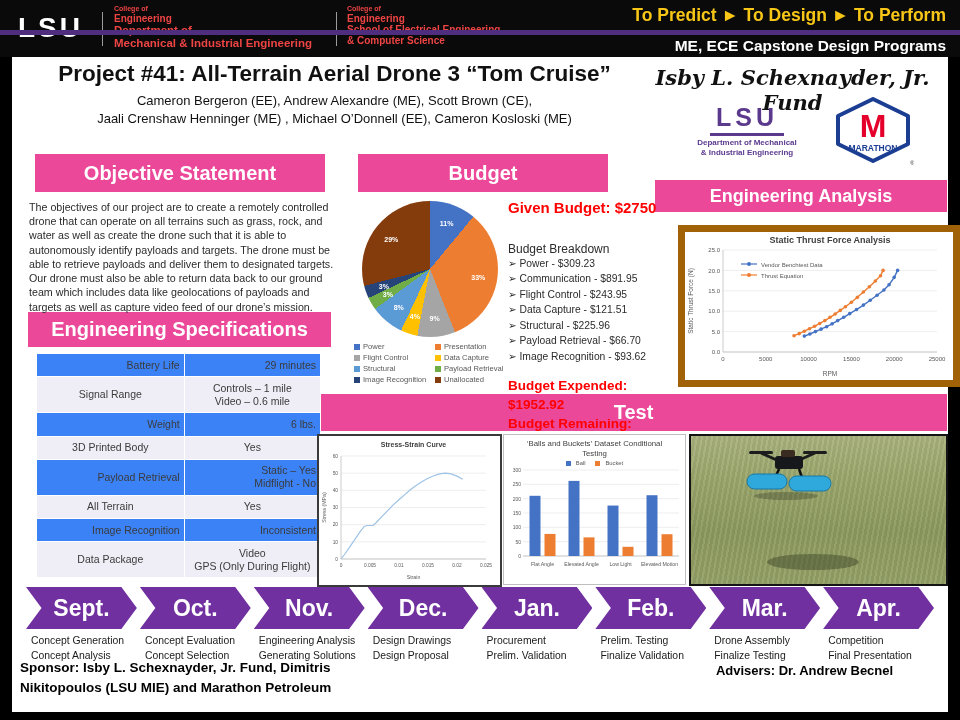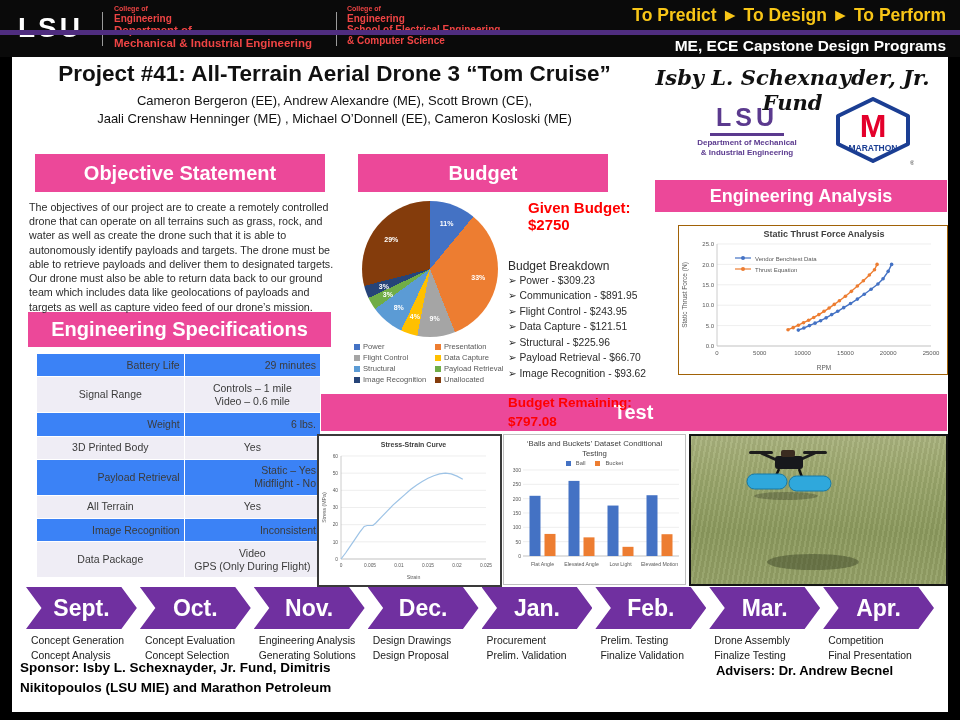--- a/index.html
+++ b/index.html
@@ -34,26 +34,26 @@
   .row-light td{background:#EFEDF5;}
   
   .pie-wrap{position:absolute;left:342px;top:144px;width:152px;}
   .pie{position:relative;width:136px;height:136px;border-radius:50%;margin:0 auto;}
   .pie-label{position:absolute;transform:translate(-50%,-50%);font-size:7px;font-weight:bold;color:#fff;}
   .pie-legend{margin-top:5px;display:grid;grid-template-rows:repeat(4,auto);grid-auto-flow:column;
               column-gap:6px;row-gap:2px;font-size:7.6px;color:#595959;}
   .leg-item{display:flex;align-items:center;gap:3px;white-space:nowrap;}
   .leg-sw{width:6px;height:6px;flex:0 0 6px;}
   .budget-col{position:absolute;left:496px;top:142px;width:166px;}
-  .budget-given{color:#FF0000;font-weight:bold;font-size:15px;margin-left:20px;}
+  .budget-given{color:#FF0000;font-weight:bold;font-size:15px;}
   .budget-bd-title{font-size:12px;color:#2b2b2b;margin-top:26px;}
   .budget-item{font-size:10.3px;color:#2b2b2b;line-height:1.5;}
   .budget-tot{color:#FF0000;font-weight:bold;font-size:13.5px;line-height:1.4;margin-top:13px;}
   
-  .thrust-box{position:absolute;left:666px;top:168px;width:268px;height:148px;background:#fff;border:1px solid #a16207;}
+  .thrust-box{position:absolute;left:666px;top:168px;width:268px;height:148px;background:#fff;border:7px solid #a16207;}
   .stress-box{position:absolute;left:305px;top:377px;width:181px;height:149px;background:#fff;border:2px solid #3a3a3a;}
   .bars-box{position:absolute;left:491px;top:377px;width:181px;height:149px;background:#fff;border:1px solid #bfbfbf;
             display:flex;flex-direction:column;align-items:center;}
   .bars-title{font-size:7.8px;color:#404040;text-align:center;line-height:1.25;margin-top:4px;width:160px;}
   .bars-legend{display:flex;gap:10px;font-size:5.8px;color:#595959;margin-top:2px;align-items:center;}
   .photo-box{position:absolute;left:677px;top:377px;width:255px;height:148px;border:2px solid #141414;overflow:hidden;
              background:linear-gradient(180deg,#aab37e 0%,#9aa66b 30%,#8c9a5e 65%,#95a167 100%);}
   .photo-box:after{content:"";position:absolute;inset:0;
              background:repeating-linear-gradient(100deg,rgba(255,255,255,.06) 0 2px,rgba(0,0,0,.05) 2px 5px);}
   
@@ -212,20 +212,21 @@
     <div>
         <div class="budget-item">➢ Power - $309.23</div>
         <div class="budget-item">➢ Communication - $891.95</div>
         <div class="budget-item">➢ Flight Control - $243.95</div>
         <div class="budget-item">➢ Data Capture - $121.51</div>
         <div class="budget-item">➢ Structural - $225.96</div>
         <div class="budget-item">➢ Payload Retrieval - $66.70</div>
         <div class="budget-item">➢ Image Recognition - $93.62</div>
       </div>
     <div class="budget-tot">
+      <div>Budget Expended: $1952.92</div>
       <div>Budget Remaining: $797.08</div>
     </div>
   </div>
 
   <div class="thrust-box"><svg width="266" height="146" viewBox="0 0 266 146">
         <line x1="38" x2="252" y1="120" y2="120" stroke="#E3E3E3" stroke-width="0.6"></line>
         <text x="35" y="122.1" text-anchor="end" font-size="6" fill="#595959">0.0</text>
         <line x1="38" x2="252" y1="99.6" y2="99.6" stroke="#E3E3E3" stroke-width="0.6"></line>
         <text x="35" y="101.69999999999999" text-anchor="end" font-size="6" fill="#595959">5.0</text>
         <line x1="38" x2="252" y1="79.19999999999999" y2="79.19999999999999" stroke="#E3E3E3" stroke-width="0.6"></line>

